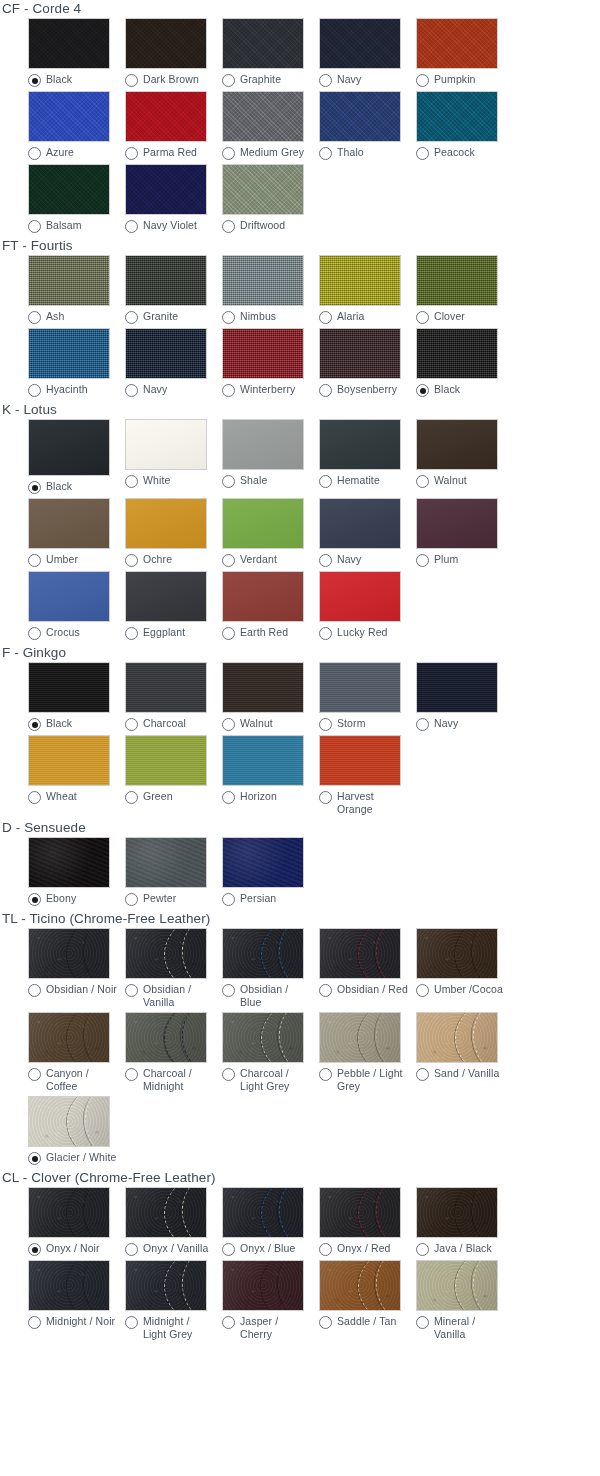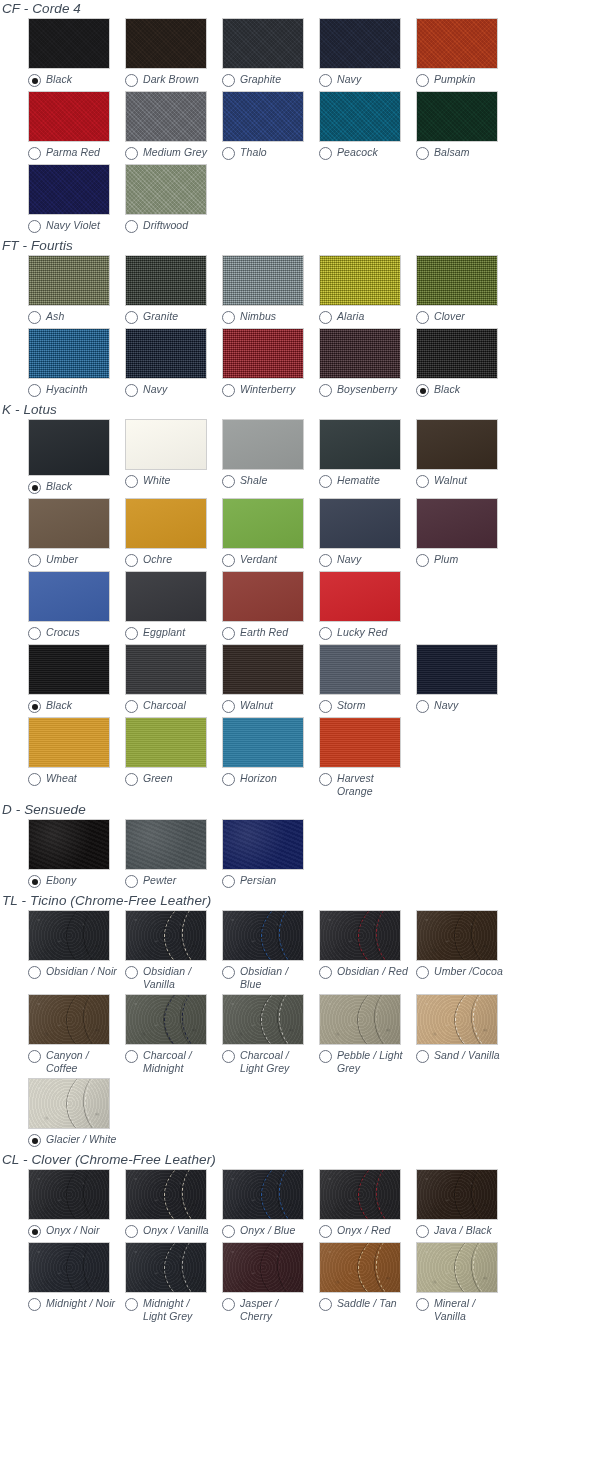--- a/index.html
+++ b/index.html
@@ -8,21 +8,21 @@
     margin: 0; padding: 0;
     background: #ffffff;
   }
   body {
     width: 600px;
     font-family: "Liberation Sans", sans-serif;
     color: #404a57;
     -webkit-font-smoothing: antialiased;
   }
 
-  #root { width: 600px; padding: 0; font-style: italic; }
+  #root { width: 600px; padding: 0; }
 
   .group { margin: 0; padding: 0; }
 
   .group-title {
     font-size: 13.5px;
     font-weight: 400;
     color: #3f4a57;
     letter-spacing: 0.1px;
     line-height: 16px;
     padding: 1px 0 1px 2px;
@@ -202,20 +202,27 @@
           </div>
         </div>
         <div class="swatch-cell">
           <div class="swatch-chip tex-corde" style="background: rgb(169, 58, 28);"></div>
           <div class="opt-row">
             <span class="radio"></span>
             <span class="opt-label">Pumpkin</span>
           </div>
         </div>
         <div class="swatch-cell">
+          <div class="swatch-chip tex-corde" style="background: rgb(49, 80, 186);"></div>
+          <div class="opt-row">
+            <span class="radio"></span>
+            <span class="opt-label">Azure</span>
+          </div>
+        </div>
+        <div class="swatch-cell">
           <div class="swatch-chip tex-corde" style="background: rgb(176, 20, 31);"></div>
           <div class="opt-row">
             <span class="radio"></span>
             <span class="opt-label">Parma Red</span>
           </div>
         </div>
         <div class="swatch-cell">
           <div class="swatch-chip tex-corde" style="background: rgb(107, 109, 115);"></div>
           <div class="opt-row">
             <span class="radio"></span>
@@ -431,20 +438,21 @@
         <div class="swatch-cell">
           <div class="swatch-chip tex-smooth" style="background: rgb(207, 33, 40);"></div>
           <div class="opt-row">
             <span class="radio"></span>
             <span class="opt-label">Lucky Red</span>
           </div>
         </div>
       </div>
     </section>
     <section class="group">
+      <div class="group-title">F - Ginkgo</div>
       <div class="swatch-grid">
         <div class="swatch-cell">
           <div class="swatch-chip tex-ginkgo" style="background: rgb(20, 20, 22);"></div>
           <div class="opt-row">
             <span class="radio checked"></span>
             <span class="opt-label">Black</span>
           </div>
         </div>
         <div class="swatch-cell">
           <div class="swatch-chip tex-ginkgo" style="background: rgb(54, 55, 58);"></div>

